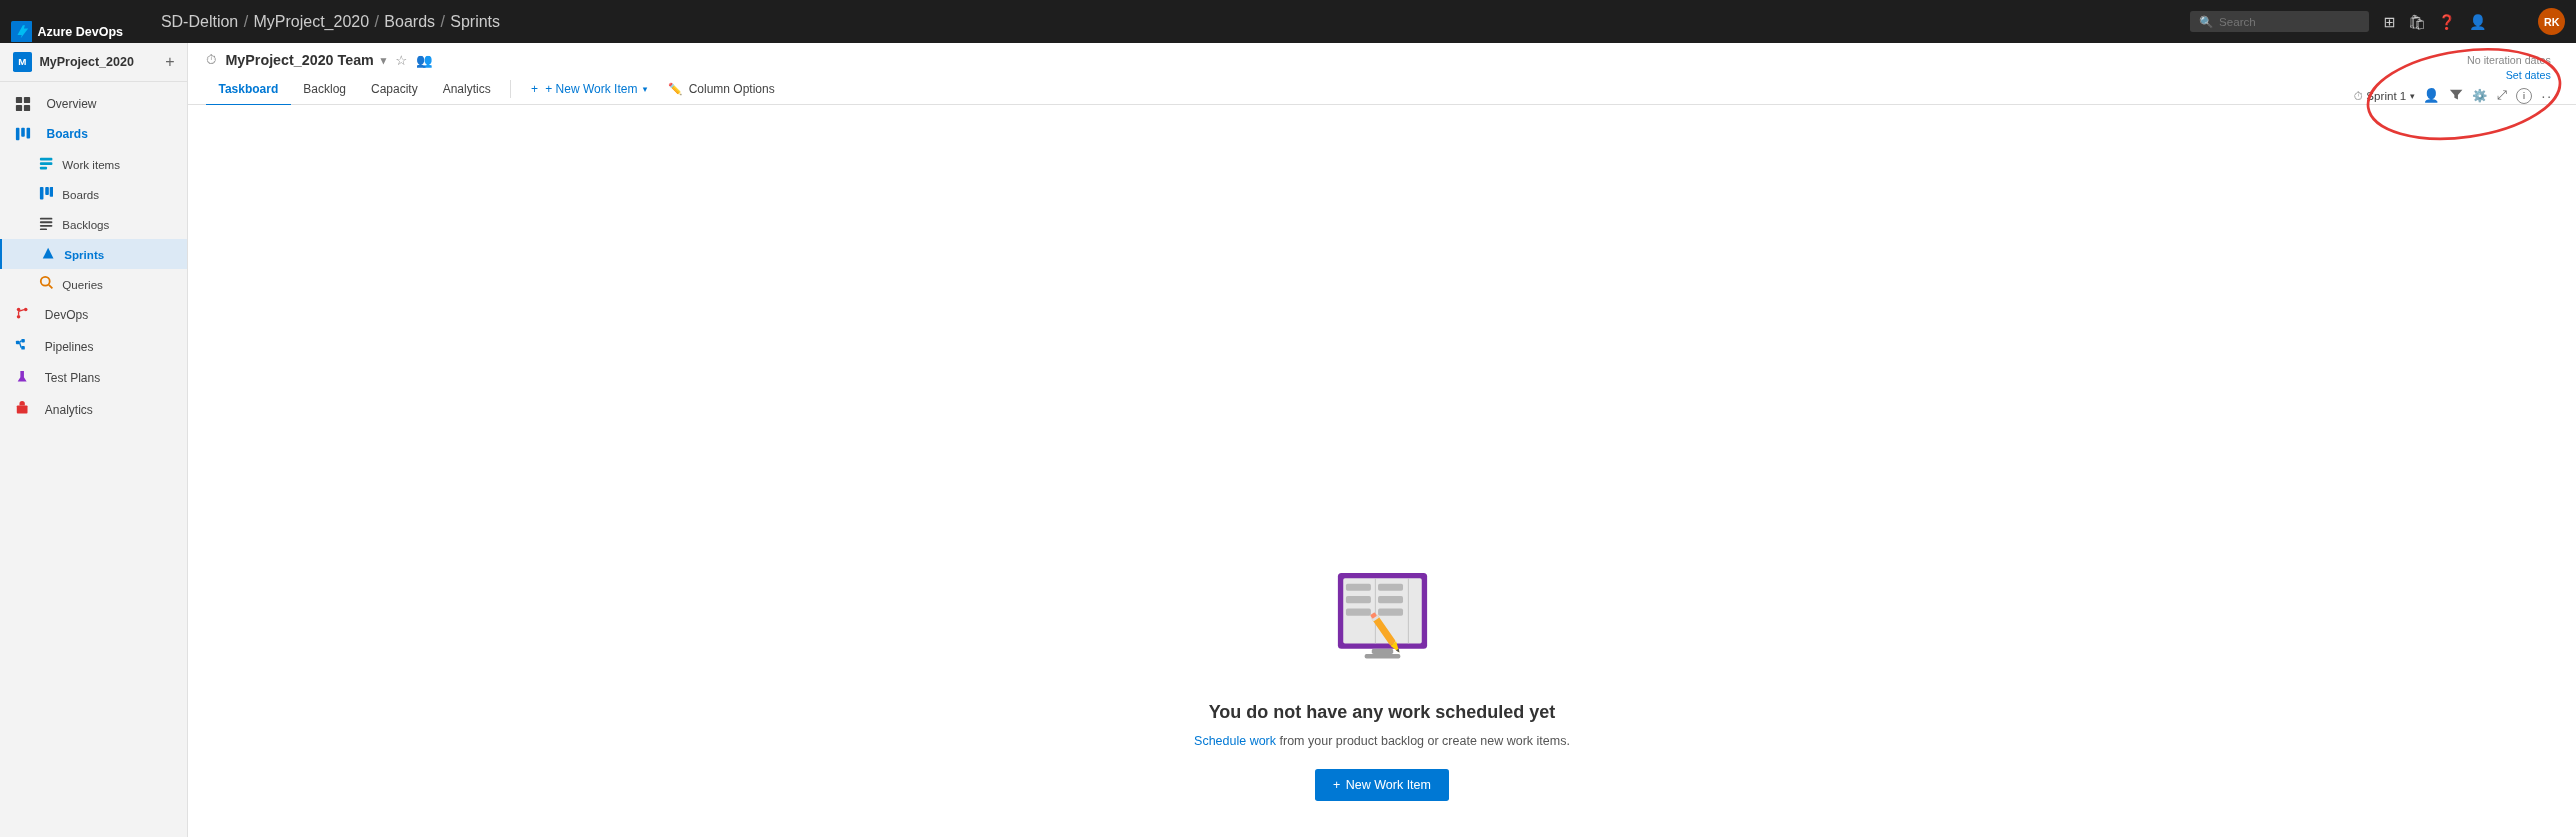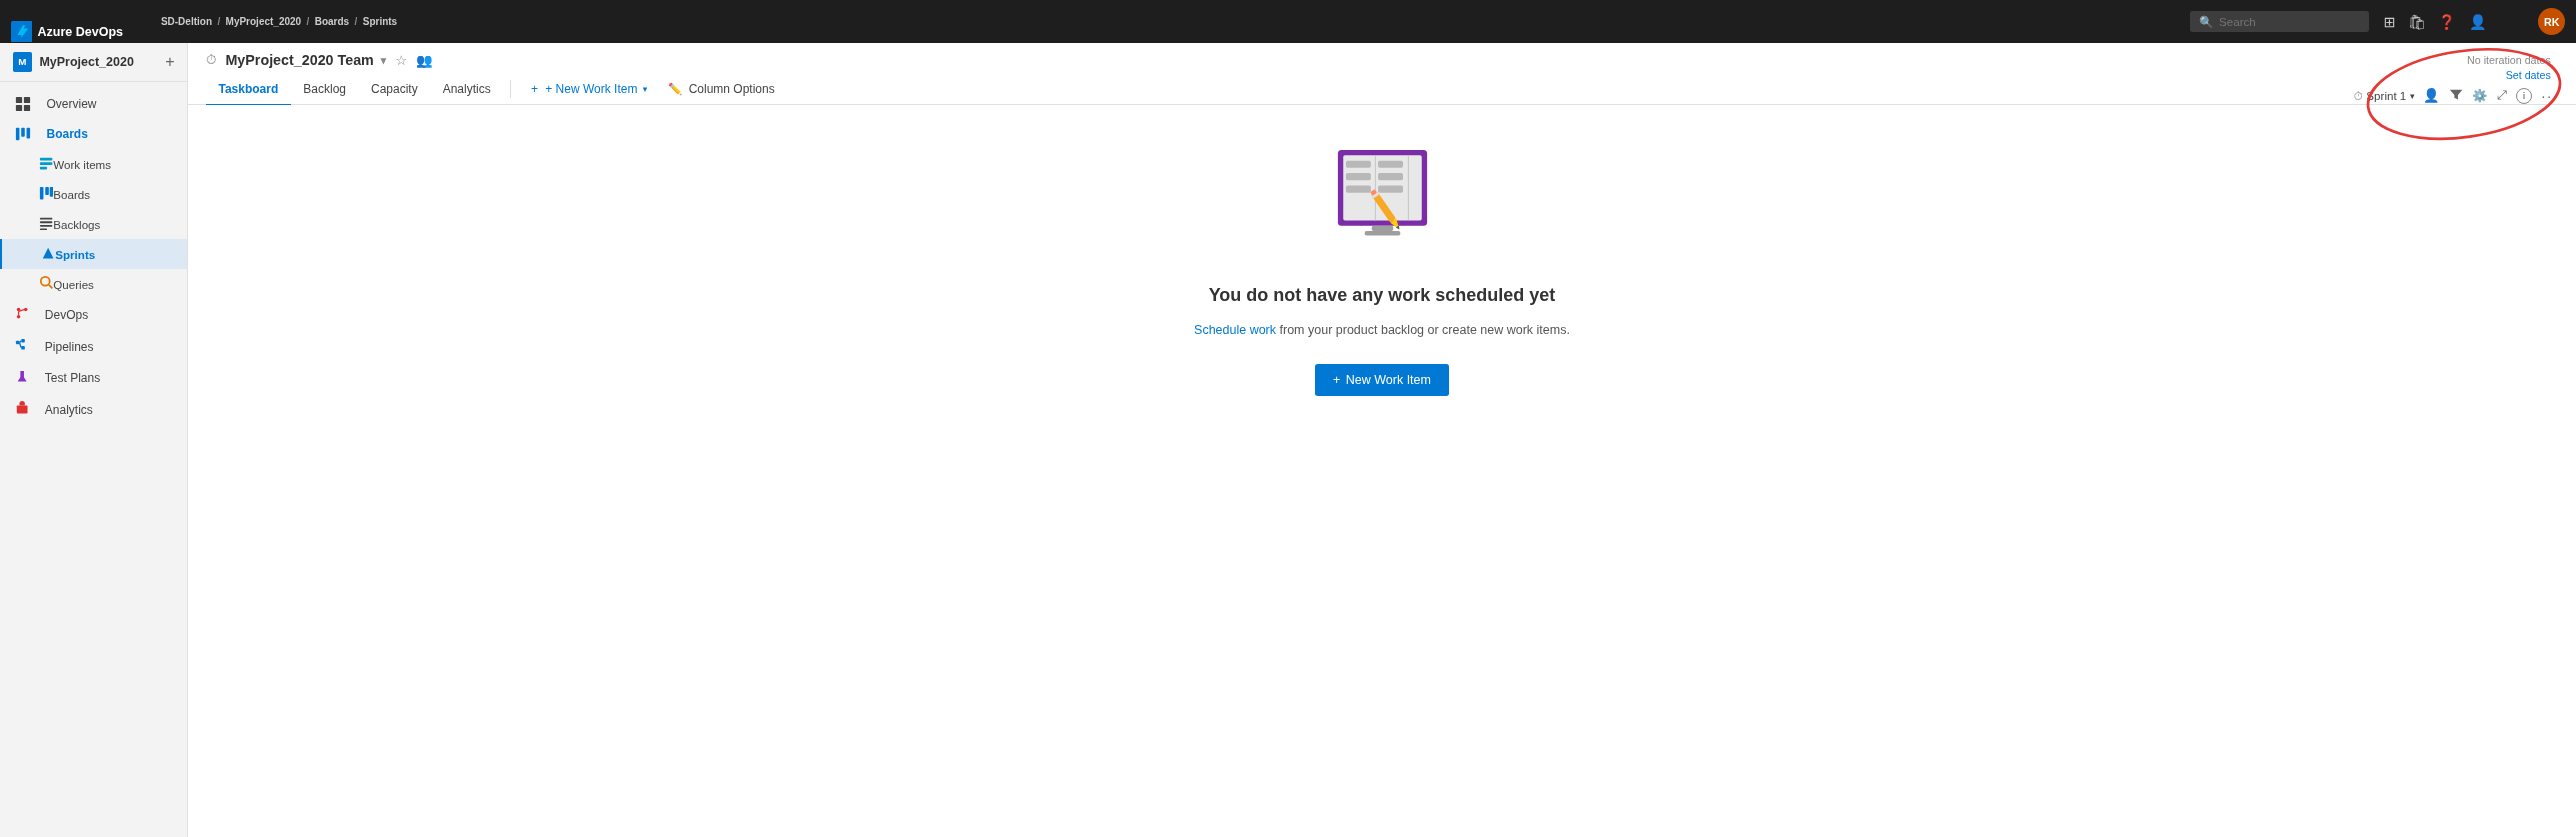--- a/index.html
+++ b/index.html
@@ -29,23 +29,22 @@
     }
     .azure-logo {
       width: 21.5px;
       height: 21.5px;
     }
     .breadcrumb {
       display: flex;
       align-items: flex-start;
       gap: 5.4px;
       color: #ccc;
-      font-size: 10px;
+      font-size: 16px;
       flex: 1;
-      font-weight: bold;
     }
     .breadcrumb span { color: #ccc; }
     .breadcrumb .sep { color: #888; }
     .top-nav-right {
       display: flex;
       align-items: center;
       gap: 14.3px;
     }
     .search-box {
       display: flex;
@@ -156,20 +155,21 @@
       width: 16px;
       height: 16px;
       display: flex;
       align-items: center;
       justify-content: center;
       flex-shrink: 0;
     }
     .nav-sub-item {
       display: flex;
       align-items: center;
+      gap: 9px;
       padding: 6.3px 12.5px 6.3px 39px;
       font-size: 11.6px;
       color: #444;
       cursor: pointer;
     }
     .nav-sub-item.active {
       background: #dce9f5;
       color: #0078d4;
       font-weight: 600;
       border-left: 2.7px solid #0078d4;
@@ -252,24 +252,23 @@
       cursor: pointer;
       padding: 3.6px 5.4px;
     }
 
     
     .sprint-body {
       flex: 1;
       display: flex;
       flex-direction: column;
       align-items: center;
-      justify-content: flex-start;
+      justify-content: flex-end;
       padding: 36px;
       background: #fff;
-      gap: 6px;
     }
     .empty-state-illustration {
       width: 125px;
       height: 116px;
       margin-bottom: 21.5px;
     }
     .empty-state-title {
       font-size: 18px;
       font-weight: 700;
       color: #333;

